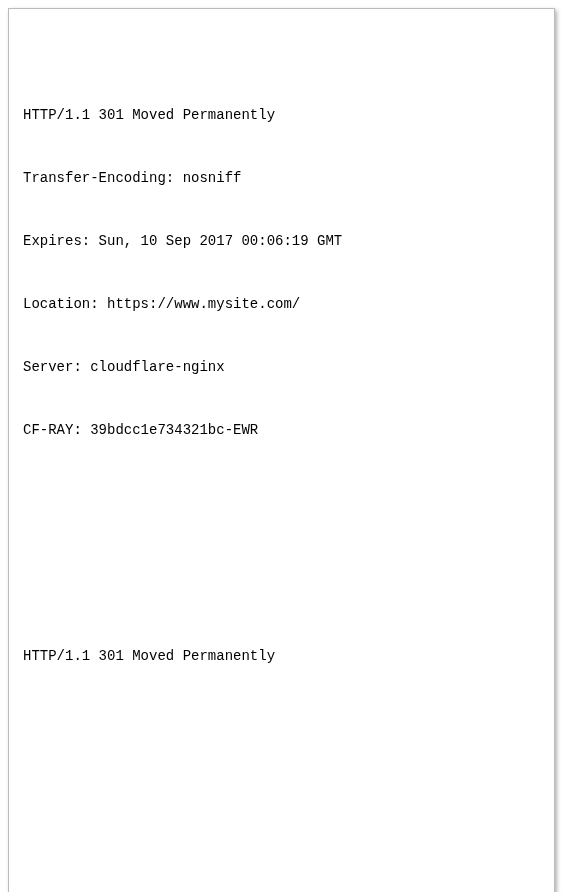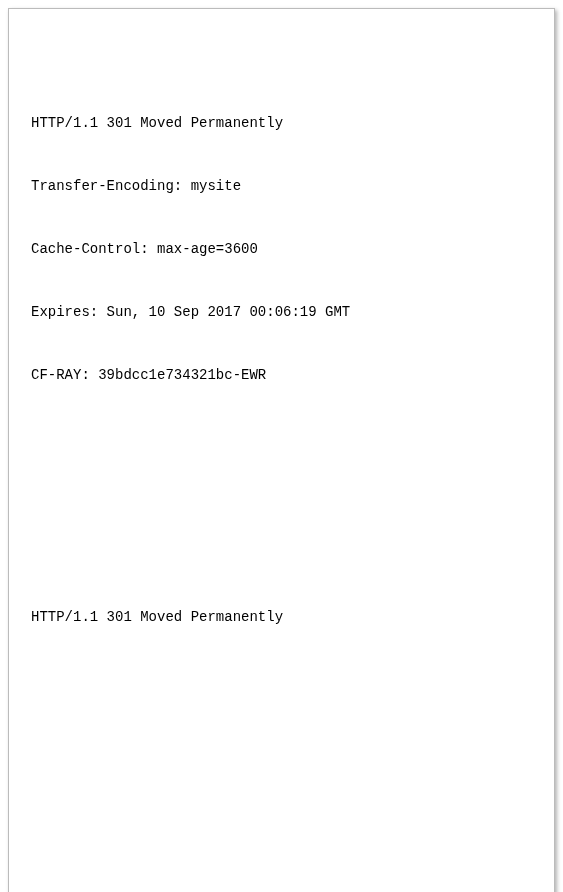--- a/index.html
+++ b/index.html
@@ -15,35 +15,36 @@
     width: 547px;
     border: 1px solid #bbbbbb;
     box-shadow: 2px 2px 4px rgba(0,0,0,0.3);
     padding: 4px 6px;
     box-sizing: border-box;
     background: #ffffff;
     white-space: pre;
     overflow: hidden;
   }
   .block {
-    margin: 16px;
+    margin: 8px;
   }
   .spacer {
     height: 1.5em;
   }
 </style>
 </head>
 <body>
 
 <div class="container">
   <div class="block">
     <div>HTTP/1.1 301 Moved Permanently</div>
-    <div>Transfer-Encoding: mysite</div>
-    <div>Cache-Control: max-age=3600</div>
+    <div>Transfer-Encoding: nosniff</div>
     <div>Expires: Sun, 10 Sep 2017 00:06:19 GMT</div>
+    <div>Location: https://www.mysite.com/</div>
+    <div>Server: cloudflare-nginx</div>
     <div>CF-RAY: 39bdcc1e734321bc-EWR</div>
   </div>
   <div class="spacer"></div>
   <div class="block">
     <div>HTTP/1.1 301 Moved Permanently</div>
     
     
     
     
     

